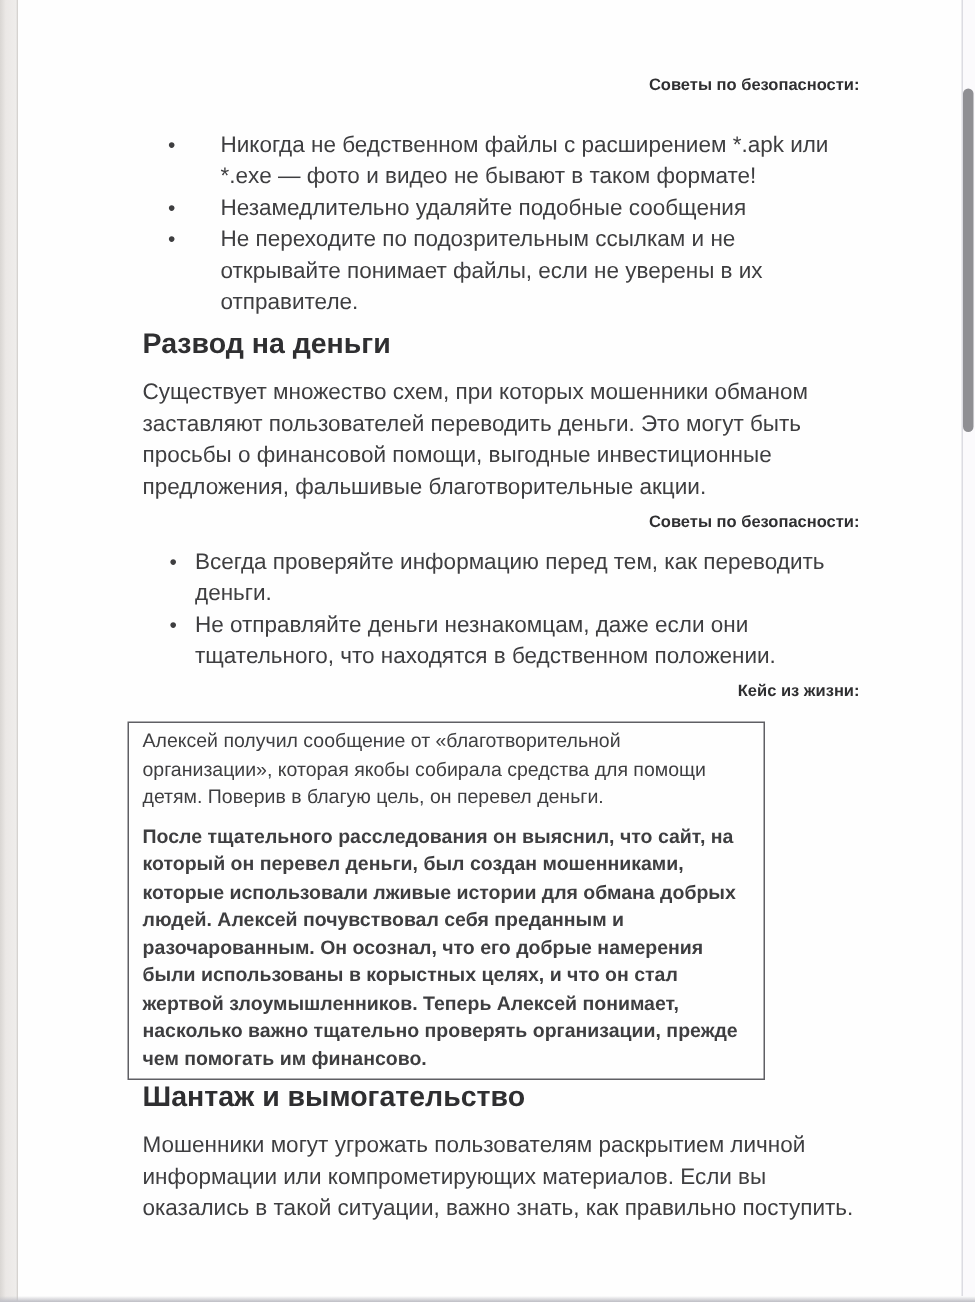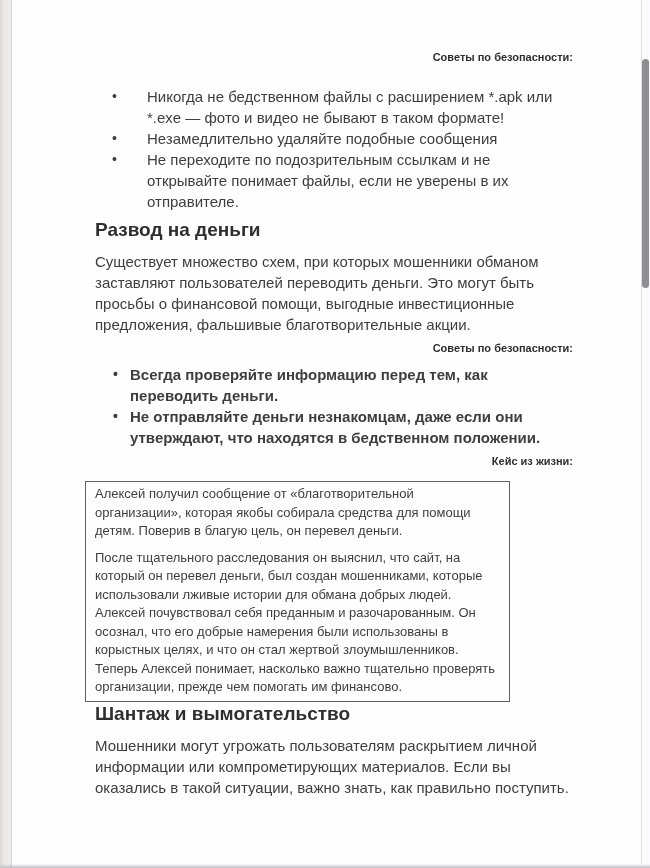--- a/index.html
+++ b/index.html
@@ -55,32 +55,32 @@
   p.para{margin-top:10px;}
   ul.tips{list-style:none;}
   ul.tips li{position:relative;line-height:21px;color:var(--body-text);}
   ul.tips li::before{
     content:"•";position:absolute;left:17px;top:0;
     font-size:14px;color:var(--body-text);
   }
   ul.tips.wide{margin-top:19px;}
   ul.tips.wide li{padding-left:52px;}
   ul.tips.narrow{margin-top:6px;}
-  ul.tips.narrow li{padding-left:35px;font-weight:bold;}
+  ul.tips.narrow li{padding-left:35px;}
   ul.tips.narrow li::before{left:18px;}
   .h2-money{margin-top:6px;}
   .h3-money-tips{margin-top:4px;}
   .case-heading{margin-top:4px;color:var(--accent-purple);}
   .case-box{
     margin-top:10px;margin-left:-10px;width:425px;
     border:1px solid var(--box-border);
     padding:3px 8px 4px 9px;
     font-size:13px;line-height:18.5px;
   }
-  .case-box p + p{margin-top:8px;}
+  .case-box p + p{margin-top:8px;font-weight:bold;}
   .h2-blackmail{}
   .para-last{margin-top:12px;}
 </style>
 </head>
 <body>
 
 <div class="page">
 
   <div class="left-strip"></div>
 
@@ -100,21 +100,21 @@
     <h2 class="big-heading h2-money">Развод на деньги</h2>
 
     <p class="para">Существует множество схем, при которых мошенники обманом заставляют пользователей переводить деньги. Это могут быть просьбы о финансовой помощи, выгодные инвестиционные предложения, фальшивые благотворительные акции.</p>
 
     <h3 class="sub-heading h3-money-tips">Советы по безопасности:</h3>
 
     <ul class="tips narrow">
 
         <li>Всегда проверяйте информацию перед тем, как переводить деньги.</li>
 
-        <li>Не отправляйте деньги незнакомцам, даже если они утверждают, что находятся в бедственном положении.</li>
+        <li>Не отправляйте деньги незнакомцам, даже если они тщательного, что находятся в бедственном положении.</li>
 
       </ul>
 
     <h3 class="sub-heading case-heading">Кейс из жизни:</h3>
 
     <div class="case-box">
       <p>Алексей получил сообщение от «благотворительной организации», которая якобы собирала средства для помощи детям. Поверив в благую цель, он перевел деньги.</p>
       <p>После тщательного расследования он выяснил, что сайт, на который он перевел деньги, был создан мошенниками, которые использовали лживые истории для обмана добрых людей. Алексей почувствовал себя преданным и разочарованным. Он осознал, что его добрые намерения были использованы в корыстных целях, и что он стал жертвой злоумышленников. Теперь Алексей понимает, насколько важно тщательно проверять организации, прежде чем помогать им финансово.</p>
     </div>
 

